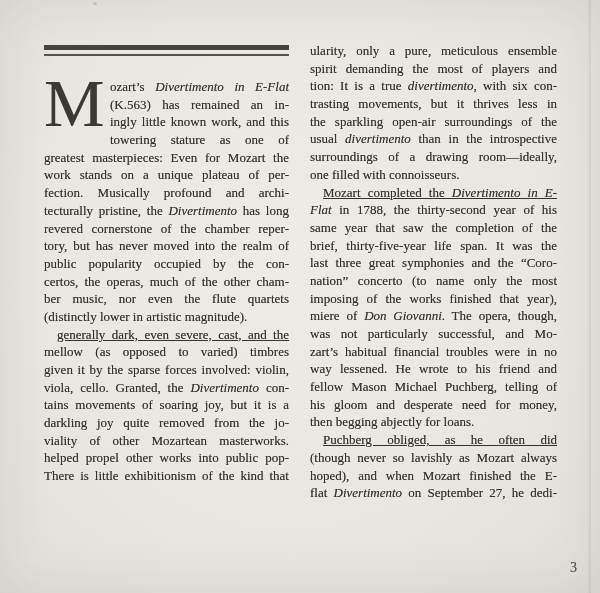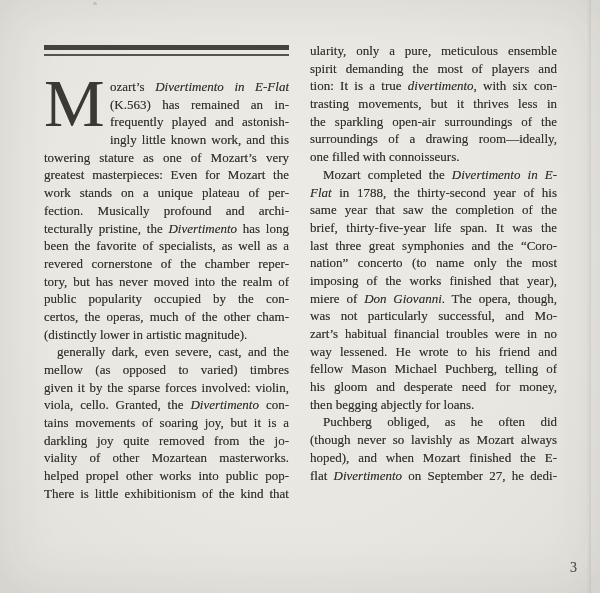--- a/index.html
+++ b/index.html
@@ -43,21 +43,21 @@
     font-size:13px;
     line-height:17.7px;
     height:17.7px;
     color:var(--ink);
     text-align:justify;
     text-align-last:justify;
     overflow:hidden;
     text-shadow:0 0 .5px rgba(53,49,44,.55);
   }
   .line.para-end{text-align-last:left;}
-  .para.indented .line:first-child{text-indent:13px;}
+  .para.indented .line:first-child{text-indent:13px;text-decoration:underline;}
   .dropcap{
     float:left;
     width:60px;height:53px;
     font-size:68px;line-height:49px;
     margin:1px 6px 0 0;
     color:#3c3833;
     text-shadow:0 0 .6px rgba(53,49,44,.5);
   }
   .page-number{
     position:absolute;left:570px;top:560px;
@@ -75,32 +75,31 @@
   <div class="column" id="col-left">
     <div class="rules">
       <div class="rule-thick"></div>
       <div class="rule-thin"></div>
     </div>
     <div class="paras">
         <div class="para">
           <span class="dropcap">M</span>
           <div class="line"><span>ozart’s </span><i>Divertimento in E-Flat</i></div>
           <div class="line"><span>(K.563) has remained an in-</span></div>
-          <div class="line"><span>frequently played and astonish-</span></div>
           <div class="line"><span>ingly little known work, and this despite its</span></div>
           <div class="line"><span>towering stature as one of Mozart’s very</span></div>
           <div class="line"><span>greatest masterpieces: Even for Mozart the</span></div>
           <div class="line"><span>work stands on a unique plateau of per-</span></div>
           <div class="line"><span>fection. Musically profound and archi-</span></div>
           <div class="line"><span>tecturally pristine, the </span><i>Divertimento</i><span> has long</span></div>
-          <div class="line"><span>been the favorite of specialists, as well as a</span></div>
           <div class="line"><span>revered cornerstone of the chamber reper-</span></div>
           <div class="line"><span>tory, but has never moved into the realm of</span></div>
           <div class="line"><span>public popularity occupied by the con-</span></div>
           <div class="line"><span>certos, the operas, much of the other cham-</span></div>
+          <div class="line"><span>ber music, nor even the flute quartets</span></div>
           <div class="line para-end"><span>(distinctly lower in artistic magnitude).</span></div>
         </div>
         <div class="para indented">
           <div class="line"><span>generally dark, even severe, cast, and the</span></div>
           <div class="line"><span>mellow (as opposed to varied) timbres</span></div>
           <div class="line"><span>given it by the sparse forces involved: violin,</span></div>
           <div class="line"><span>viola, cello. Granted, the </span><i>Divertimento</i><span> con-</span></div>
           <div class="line"><span>tains movements of soaring joy, but it is a</span></div>
           <div class="line"><span>darkling joy quite removed from the jo-</span></div>
           <div class="line"><span>viality of other Mozartean masterworks.</span></div>
@@ -111,20 +110,21 @@
   </div>
 
   <div class="column" id="col-right">
     <div class="paras">
         <div class="para">
           <div class="line"><span>ularity, only a pure, meticulous ensemble</span></div>
           <div class="line"><span>spirit demanding the most of players and</span></div>
           <div class="line"><span>tion: It is a true </span><i>divertimento</i><span>, with six con-</span></div>
           <div class="line"><span>trasting movements, but it thrives less in</span></div>
           <div class="line"><span>the sparkling open-air surroundings of the</span></div>
+          <div class="line"><span>usual </span><i>divertimento</i><span> than in the introspective</span></div>
           <div class="line"><span>surroundings of a drawing room—ideally,</span></div>
           <div class="line para-end"><span>one filled with connoisseurs.</span></div>
         </div>
         <div class="para indented">
           <div class="line"><span>Mozart completed the </span><i>Divertimento in E-</i></div>
           <div class="line"><i>Flat</i><span> in 1788, the thirty-second year of his</span></div>
           <div class="line"><span>same year that saw the completion of the</span></div>
           <div class="line"><span>brief, thirty-five-year life span. It was the</span></div>
           <div class="line"><span>last three great symphonies and the “Coro-</span></div>
           <div class="line"><span>nation” concerto (to name only the most</span></div>

